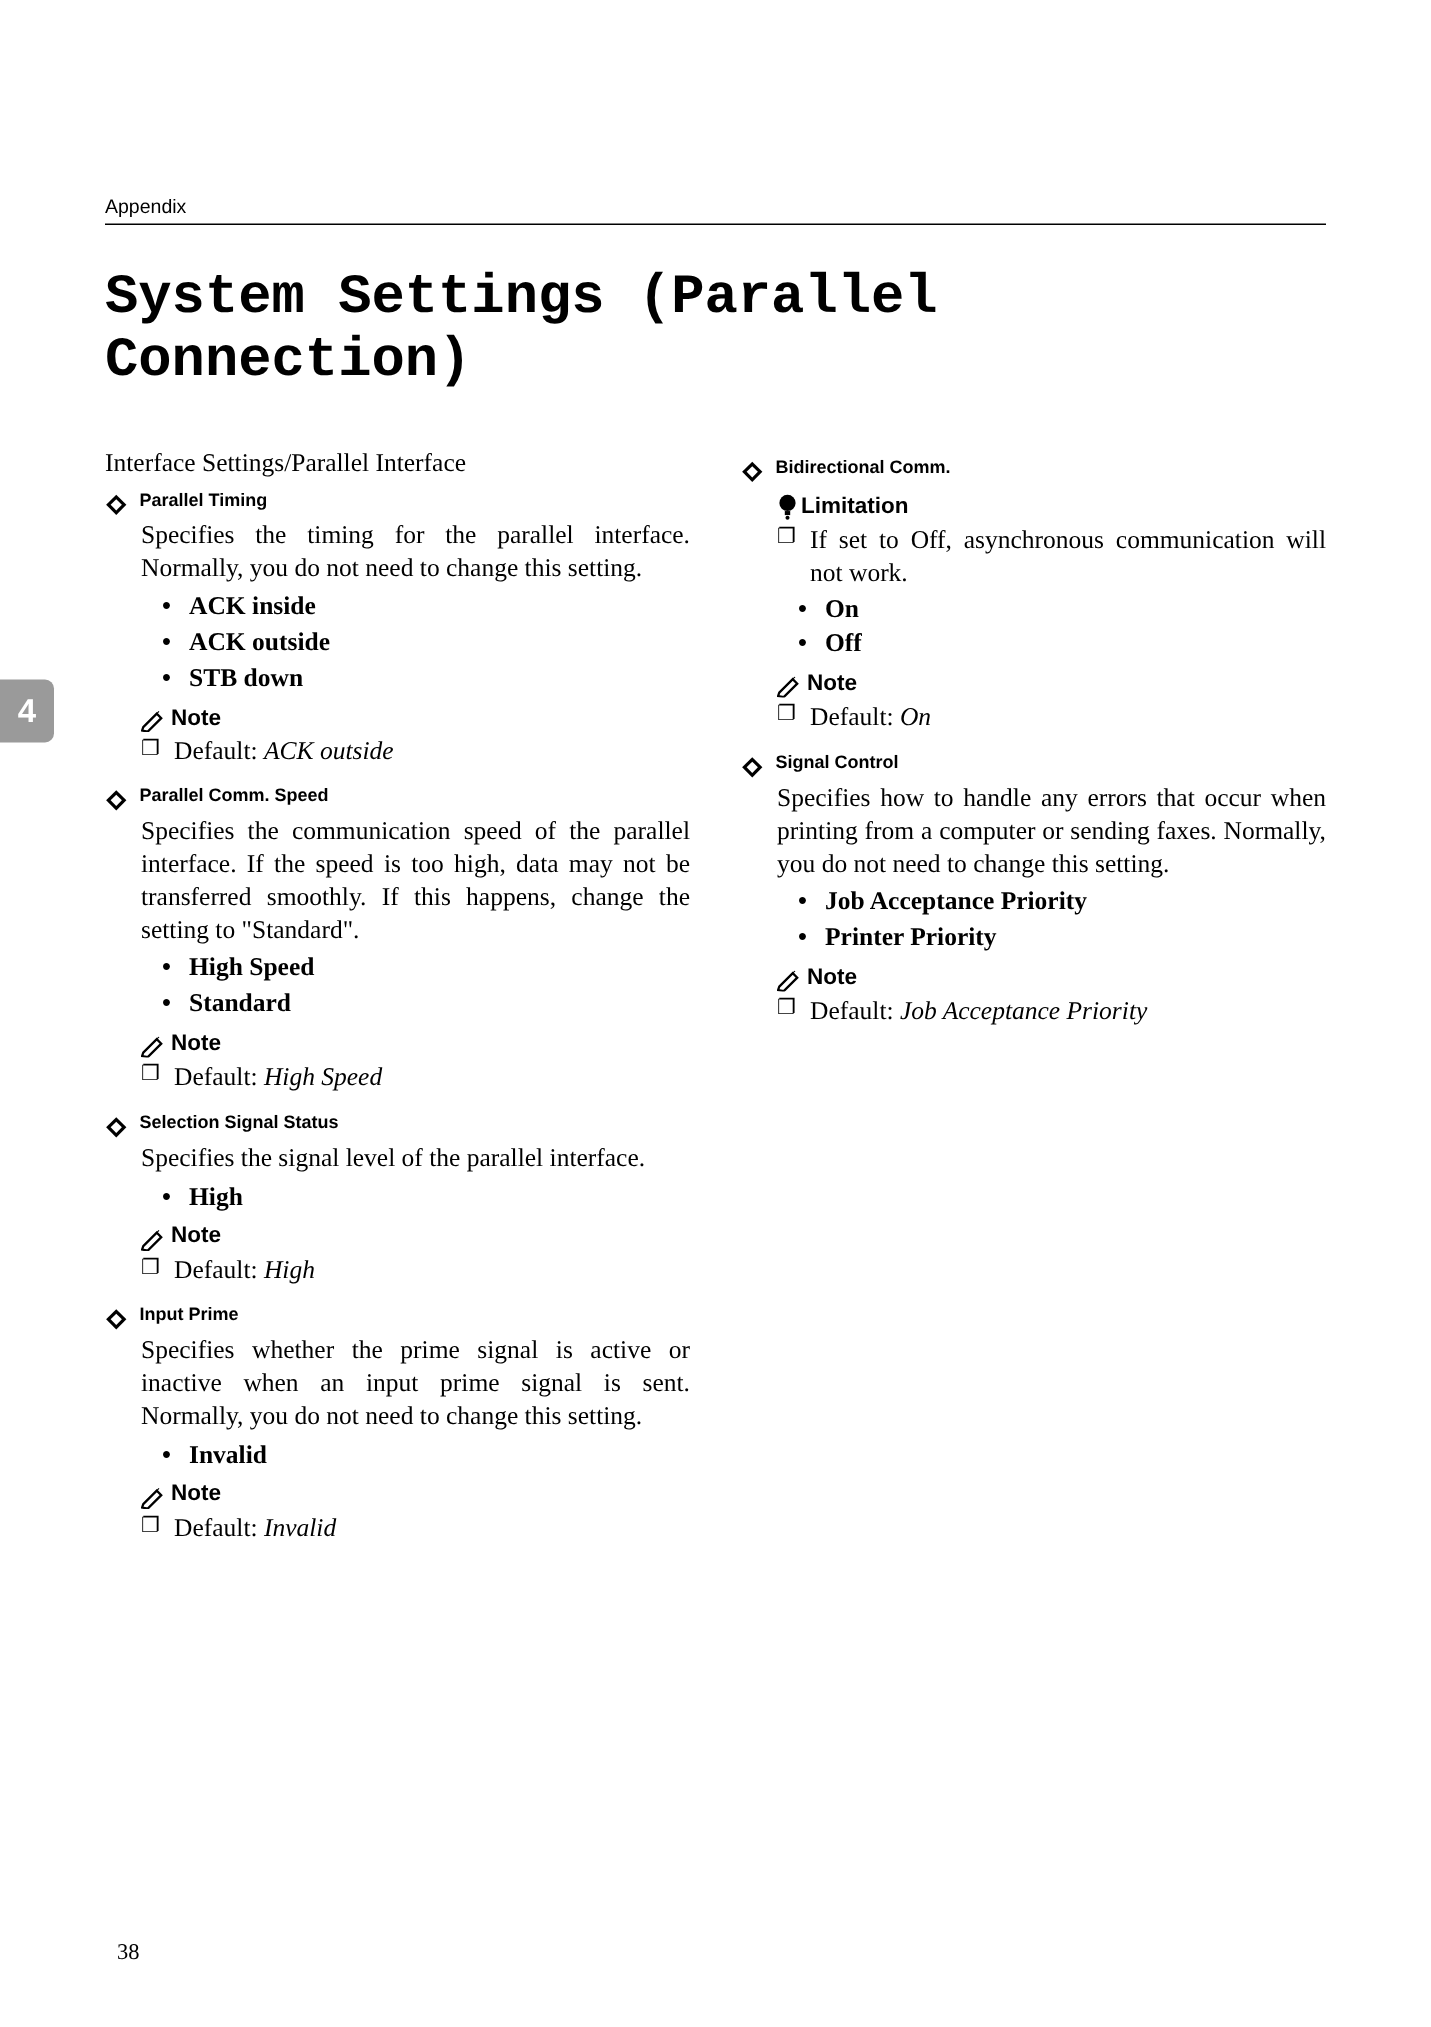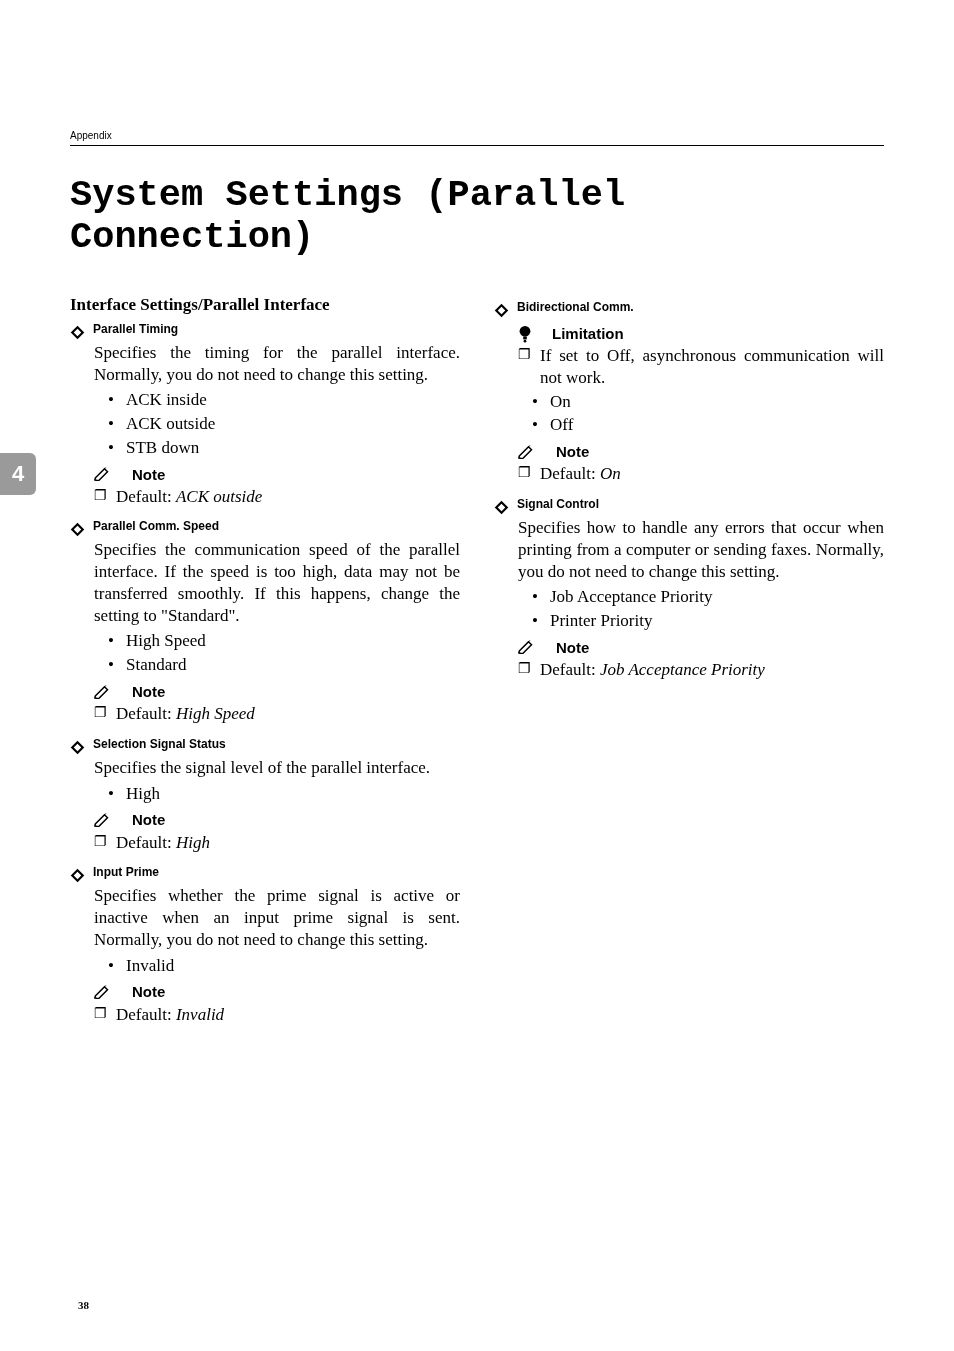--- a/index.html
+++ b/index.html
@@ -7,21 +7,21 @@
     font-family: "Palatino Linotype", "Book Antiqua", Palatino, serif;
     background: #fff;
     color: #000;
     width: 954px;
     height: 1351px;
     position: relative;
     padding: 130px 70px 40px 70px;
   }
   .running-head {
     font-family: Arial, Helvetica, sans-serif;
-    font-size: 10px;
+    font-size: 13px;
     border-bottom: 1px solid #000;
     padding-bottom: 4px;
     margin-bottom: 28px;
   }
   .title {
     font-family: Liberation Mono, monospace;
     font-weight: bold;
     font-size: 37px;
     margin-bottom: 36px;
   }
@@ -29,21 +29,20 @@
     display: flex;
     gap: 34px;
   }
   .col {
     flex: 1;
     font-size: 17px;
     line-height: 1.28;
   }
   .intro {
     margin-bottom: 0;
-    font-weight: bold;
   }
   .section {
     margin-bottom: 12px;
   }
   .sec-head {
     display: flex;
     align-items: flex-start;
     gap: 8px;
     margin-top: 6px;
     margin-bottom: 2px;
@@ -64,37 +63,38 @@
     text-align: justify;
   }
   .sec-body p {
     margin-bottom: 4px;
   }
   ul.bullets {
     list-style: none;
     padding-left: 14px;
     margin-top: 2px;
     margin-bottom: 4px;
+    font-weight: bold;
   }
   ul.bullets li {
     position: relative;
     padding-left: 18px;
     margin-bottom: 2px;
   }
   ul.bullets li::before {
     content: "•";
     position: absolute;
     left: 0;
     top: 0;
     font-size: 17px;
   }
   .note-head, .limit-head {
     display: flex;
-    align-items: center;
-    gap: 20px;
+    align-items: flex-end;
+    gap: 2px;
     margin-top: 6px;
     margin-bottom: 2px;
   }
   .note-label, .limit-label {
     font-family: Arial, Helvetica, sans-serif;
     font-weight: bold;
     font-size: 15px;
   }
   ul.box-list {
     list-style: none;
@@ -128,22 +128,21 @@
     display: flex;
     align-items: center;
     justify-content: center;
     border-top-right-radius: 6px;
     border-bottom-right-radius: 6px;
   }
   .page-num {
     position: absolute;
     left: 78px;
     bottom: 40px;
-    font-size: 11px;
-    font-weight: bold;
+    font-size: 15px;
   }
   .pencil-icon {
     width: 18px;
     height: 14px;
   }
   .bulb-icon {
     width: 14px;
     height: 18px;
   }
 </style>

